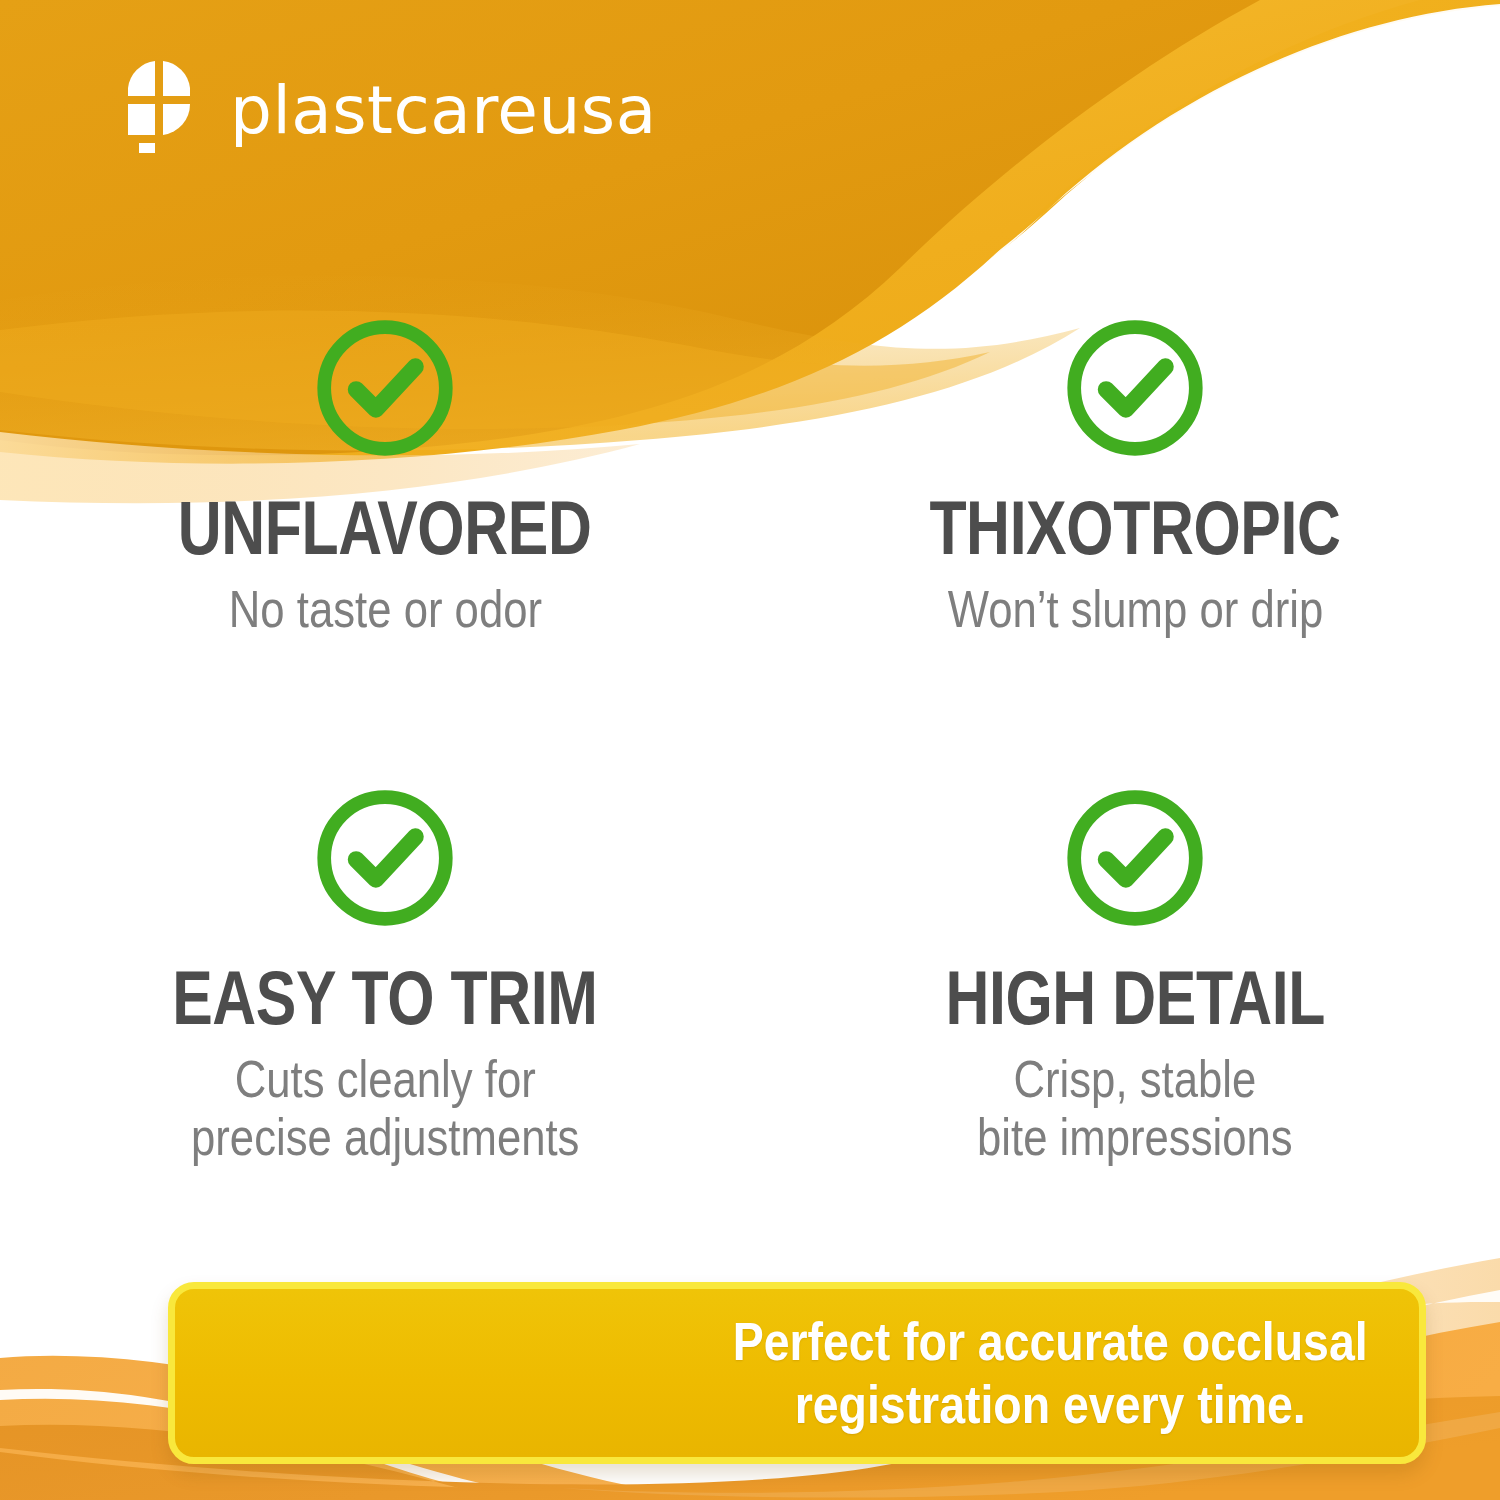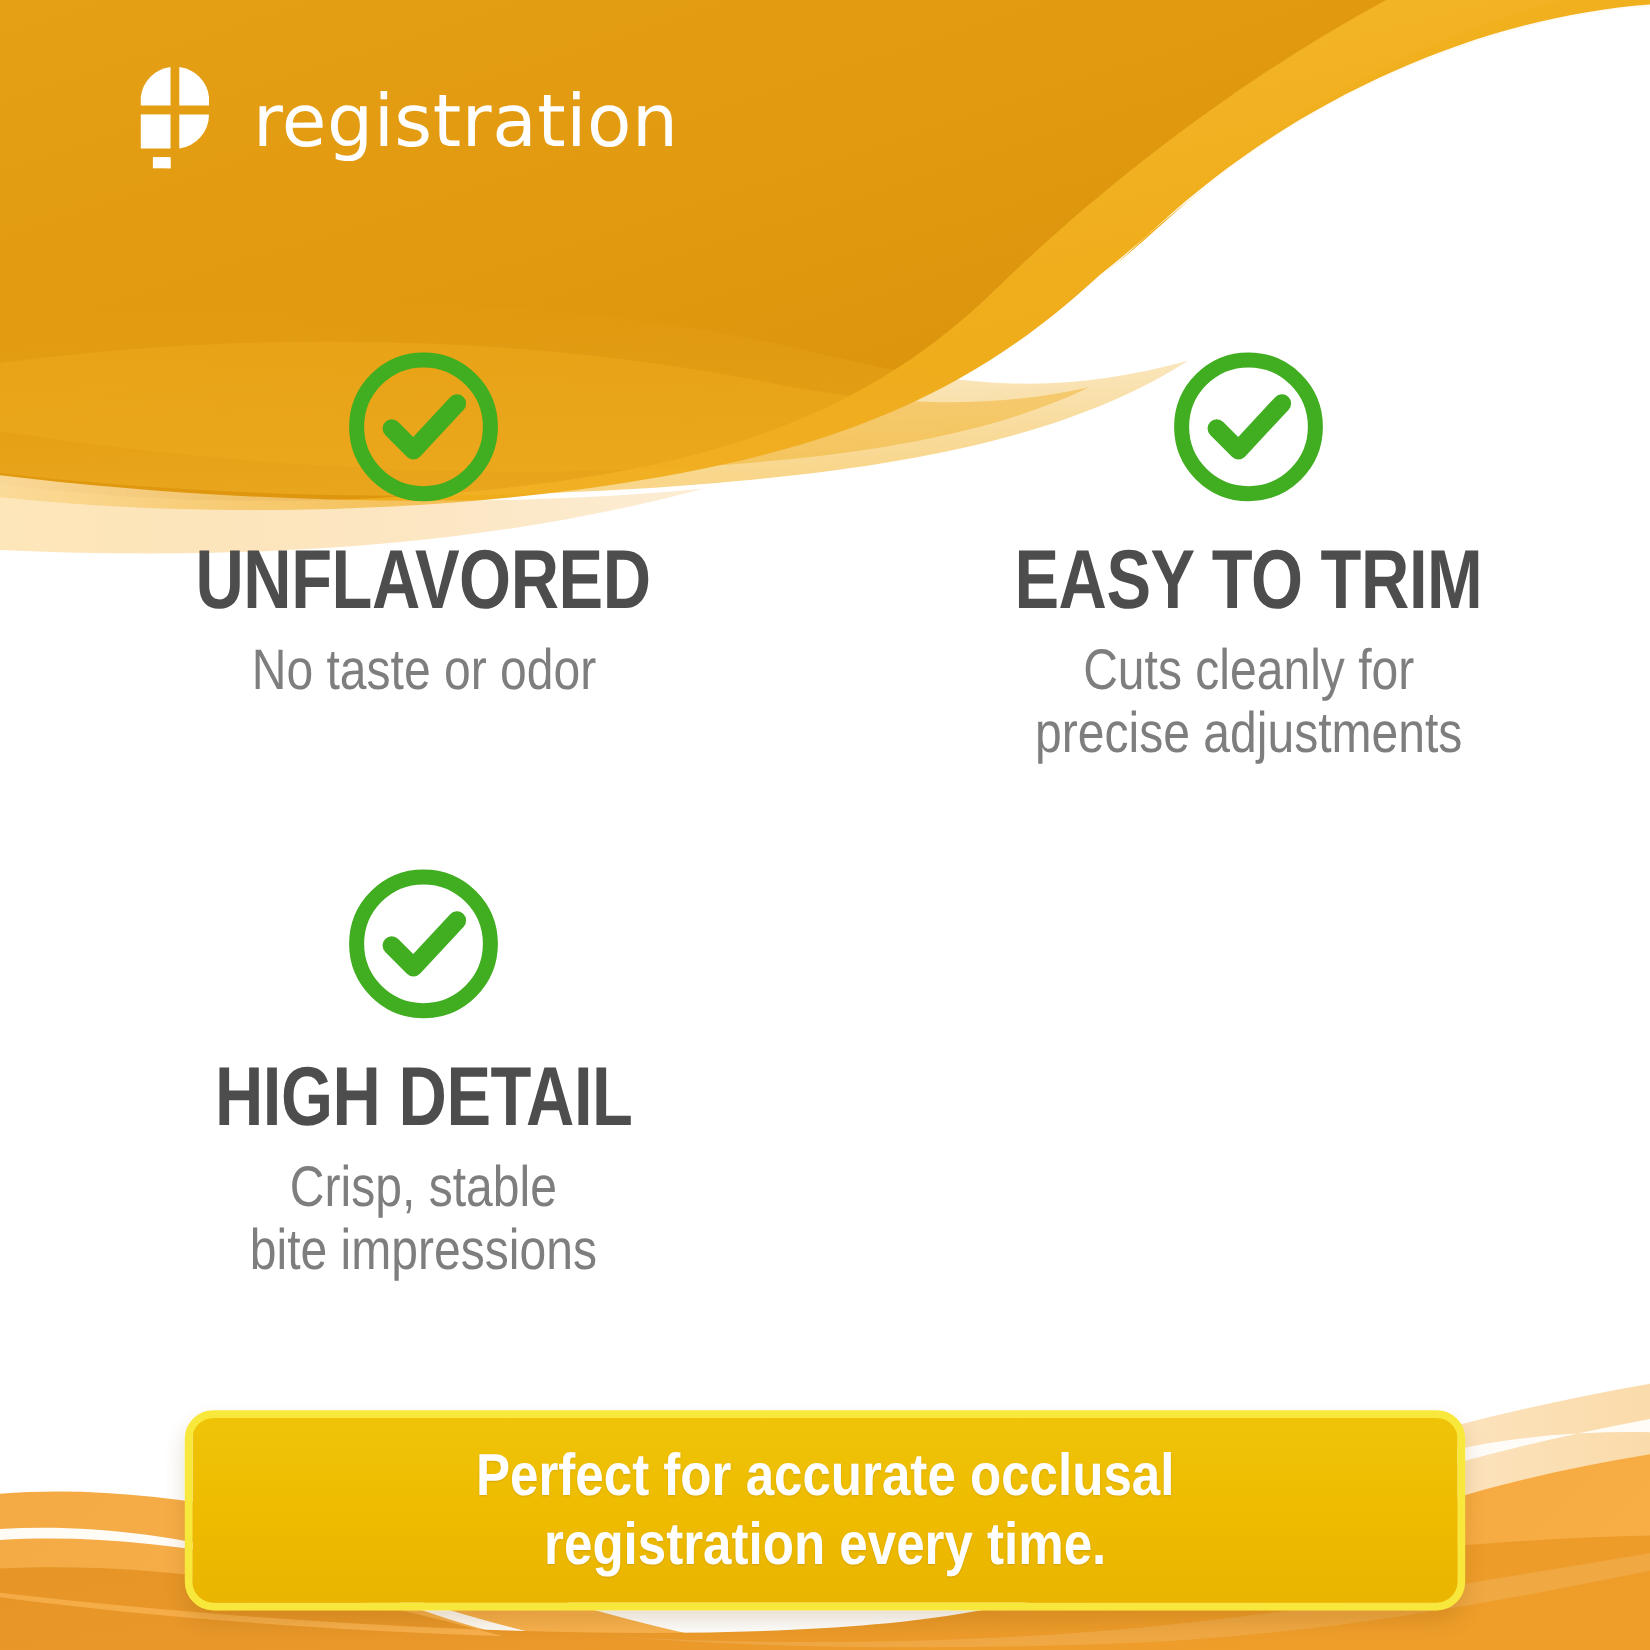--- a/index.html
+++ b/index.html
@@ -103,30 +103,30 @@
     margin: 0;
     transform: scaleX(0.84);
     white-space: pre-line;
   }
 
   
   .banner {
     position: absolute;
     left: 168px;
     top: 1282px;
-    width: 1164px;
+    width: 1258px;
     height: 182px;
     border-radius: 26px;
     background: linear-gradient(180deg, #efc408 0%, #eebb00 55%, #e9b500 100%);
     border: 7px solid #f9e83c;
     box-sizing: border-box;
     box-shadow: 0 10px 18px rgba(120, 80, 0, 0.18);
     display: flex;
     align-items: center;
-    justify-content: center;
+    justify-content: flex-end;
   }
   .banner-text {
     color: #ffffff;
     font-family: "Liberation Sans Narrow", "Liberation Sans", sans-serif;
     font-size: 54px;
     font-weight: 700;
     line-height: 1.17;
     text-align: center;
     white-space: pre-line;
     transform: scaleX(0.86);
@@ -190,34 +190,42 @@
 
       <path d="M41 6 A31 31 0 0 1 68 33 L68 41 L41 41 Z" fill="#ffffff"></path>
 
       <rect x="6" y="49" width="27" height="31" fill="#ffffff"></rect>
 
       <path d="M41 49 L68 49 L68 49 A31 31 0 0 1 41 80 Z" fill="#ffffff"></path>
 
       <path d="M33 88 L33 98 A16 16 0 0 1 17 88 Z" fill="#ffffff"></path>
       <rect x="17" y="88" width="16" height="10" fill="#ffffff"></rect>
     </svg>
-    <div class="brand-name">registration</div>
+    <div class="brand-name">plastcareusa</div>
   </div>
 
   <div class="features">
 
     <div class="feature">
       <svg class="check-icon" viewBox="0 0 100 100">
         <circle cx="50" cy="50" r="40" fill="none" stroke="#41ad20" stroke-width="9"></circle>
         <path d="M31 51 L44 64 L70 36" fill="none" stroke="#41ad20" stroke-width="11" stroke-linecap="round" stroke-linejoin="round"></path>
       </svg>
       <div class="feature-title">UNFLAVORED</div>
       <div class="feature-sub">No taste or odor</div>
     </div>
 
+    <div class="feature">
+      <svg class="check-icon" viewBox="0 0 100 100">
+        <circle cx="50" cy="50" r="40" fill="none" stroke="#41ad20" stroke-width="9"></circle>
+        <path d="M31 51 L44 64 L70 36" fill="none" stroke="#41ad20" stroke-width="11" stroke-linecap="round" stroke-linejoin="round"></path>
+      </svg>
+      <div class="feature-title">THIXOTROPIC</div>
+      <div class="feature-sub">Won’t slump or drip</div>
+    </div>
 
     <div class="feature">
       <svg class="check-icon" viewBox="0 0 100 100">
         <circle cx="50" cy="50" r="40" fill="none" stroke="#41ad20" stroke-width="9"></circle>
         <path d="M31 51 L44 64 L70 36" fill="none" stroke="#41ad20" stroke-width="11" stroke-linecap="round" stroke-linejoin="round"></path>
       </svg>
       <div class="feature-title">EASY TO TRIM</div>
       <div class="feature-sub">Cuts cleanly for
 precise adjustments</div>
     </div>

